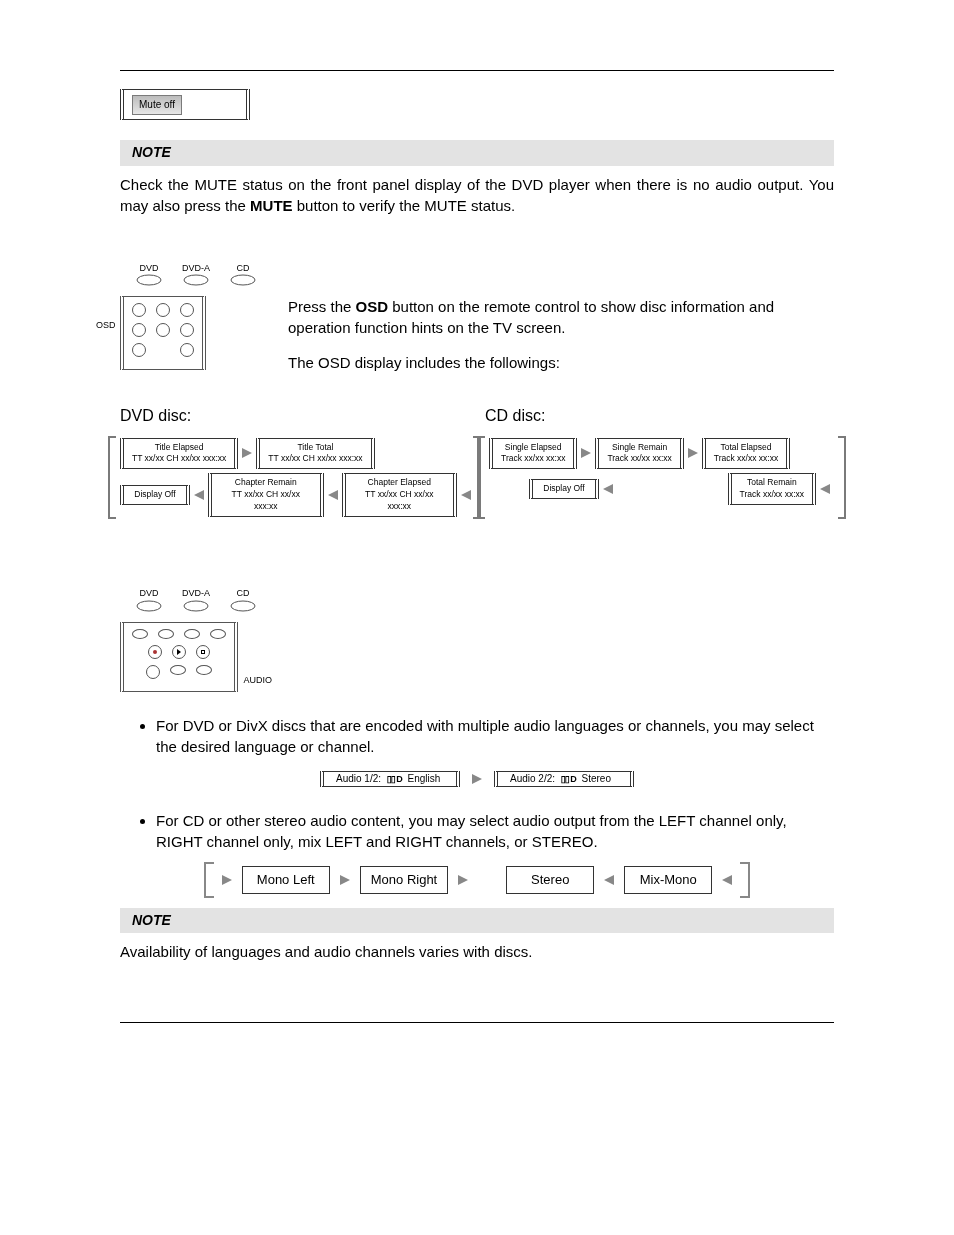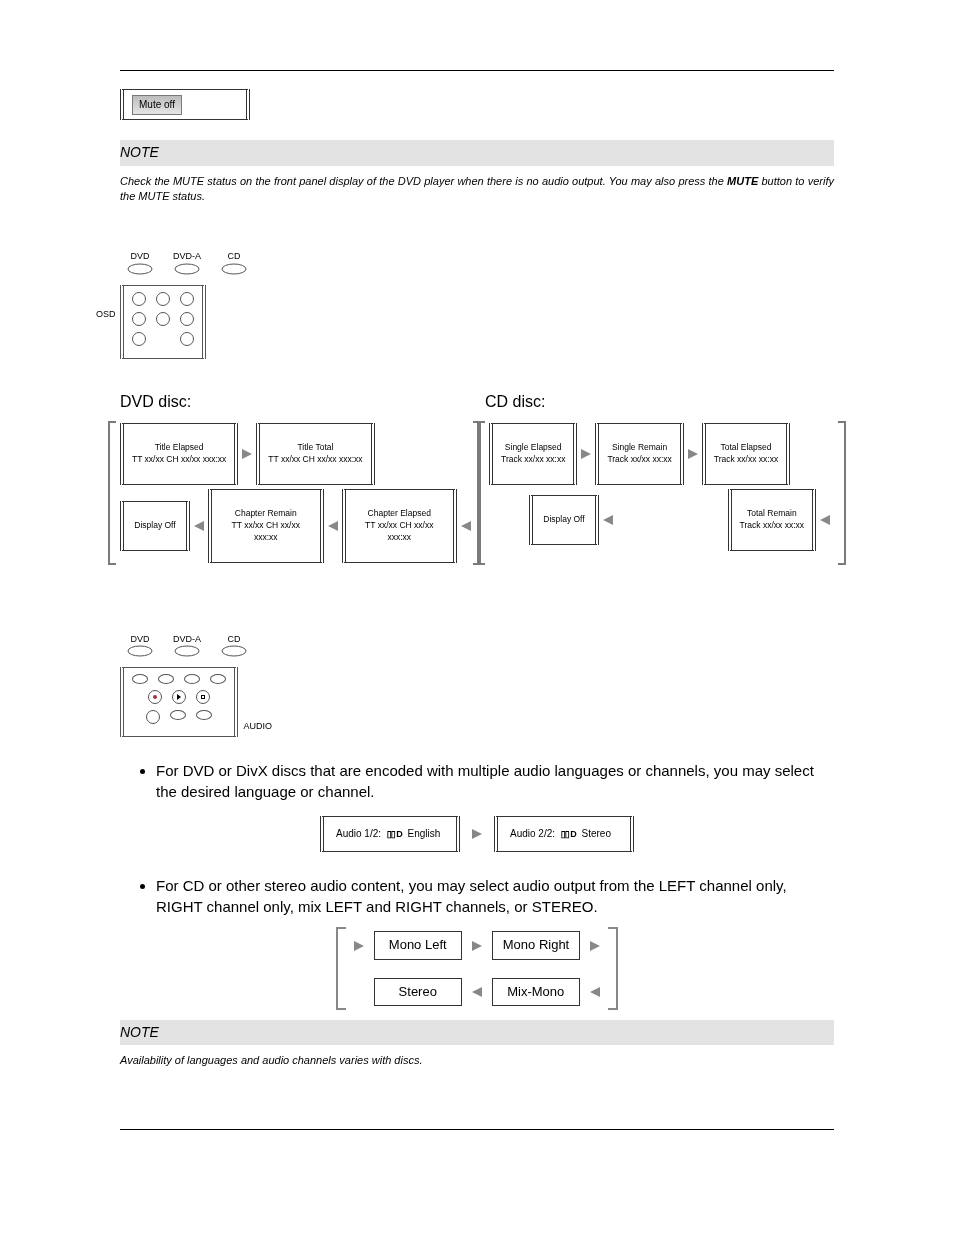--- a/index.html
+++ b/index.html
@@ -27,36 +27,36 @@
       background: linear-gradient(#bcbcbc,#e6e6e6);
       font-size: 10px;
       padding: 2px 6px;
       border: 1px solid #7a7a7a;
       display: inline-block;
       margin: 0 8px;
     }
 
     .note-bar {
       background: #e3e3e3;
-      font-weight: normal;
+      font-weight: bold;
       font-size: 14px;
       font-style: italic;
-      padding: 3px 0;
+      padding: 3px 12px;
       margin: 8px 0 8px 0;
     }
     .note-bar span { font-style: italic; }
 
-    p { margin: 0 0; font-size: 11px; font-style: italic; }
+    p { margin: 0 0; font-size: 15px; }
     .justify { text-align: justify; }
     .btn-word { font-weight: bold; }
 
     .section-gap { height: 40px; }
 
     
-    .disc-labels { display: flex; gap: 20px; margin: 6px 0 10px 7px; }
+    .disc-labels { display: flex; gap: 20px; margin: 6px 0 10px 16px; }
     .disc-label { position: relative; font-size: 9px; display: flex; flex-direction: column; align-items: center; }
     .disc-label svg { display: block; }
 
     
     .remote-osd-row { display: flex; align-items: flex-start; gap: 18px; margin-bottom: 14px; }
     .remote-box {
       border: 1px solid #555; border-left: 4px double #555; border-right: 4px double #555;
       padding: 6px 8px;
       position: relative;
       min-width: 86px;
@@ -74,51 +74,51 @@
     .two-col-head > div { font-size: 16px; margin-top: 18px; }
     .col-left { flex: 0 0 365px; }
     .col-right { flex: 1; }
 
     
     .flows { display: flex; gap: 14px; margin-bottom: 20px; }
     .flow-group { position: relative; }
     .flow-row { display: flex; align-items: center; margin: 4px 0; }
     .flow-cell {
       border: 1px solid #333; border-left: 4px double #333; border-right: 4px double #333;
-      padding: 18px 8px; font-size: 8.5px; min-width: 100px; text-align: center;
+      padding: 3px 8px; font-size: 8.5px; min-width: 100px; text-align: center;
     }
     .flow-cell .t { display:block; }
     .arrow-r, .arrow-l, .arrow-r-sh, .arrow-l-sh {
       width: 0; height: 0; margin: 0 4px;
     }
     .arrow-r { border-left: 10px solid #888; border-top: 5px solid transparent; border-bottom: 5px solid transparent; }
     .arrow-l { border-right: 10px solid #888; border-top: 5px solid transparent; border-bottom: 5px solid transparent; }
     .bracket-l, .bracket-r {
       position: absolute; width: 8px; border: 2px solid #7a7a7a;
       top: 2px; bottom: 2px;
     }
     .bracket-l { left: -12px; border-right: none; }
     .bracket-r { right: -12px; border-left: none; }
 
     .audio-para-row { display: flex; gap: 36px; align-items: flex-start; margin-bottom: 10px;}
     ul { margin: 23px 0 8px 36px; }
     li { margin: 6px 0; font-size: 15px; }
 
     .lang-demo { display: flex; justify-content: center; align-items: center; gap: 8px; margin: 14px 0 18px 0; }
-    .lang-box { border: 1px solid #333; border-left: 4px double #333; border-right: 4px double #333; padding: 10px 12px; font-size: 10px; min-width: 140px; }
+    .lang-box { border: 1px solid #333; border-left: 4px double #333; border-right: 4px double #333; padding: 0 12px; font-size: 10px; min-width: 140px; }
     .dolby { display:inline-block; font-weight:bold; font-size:9px; margin:0 3px; letter-spacing:-1px;}
 
     .mono-demo { display: flex; flex-direction: column; align-items: center; margin: 10px 0; }
     .mono-row { display: flex; align-items: center; gap: 6px; margin: 4px 0; }
     .mono-cell { border: 1px solid #333; padding: 4px 10px; font-size: 13px; min-width: 88px; text-align: center; }
     .mono-bracket-l, .mono-bracket-r { width: 10px; align-self: stretch; border: 2px solid #888; }
     .mono-bracket-l { border-right: none; }
     .mono-bracket-r { border-left: none; }
     .mono-wrap { display:flex; align-items:stretch; gap:4px; }
-    .mono-col { display:flex; flex-direction:column; gap:10px; }
+    .mono-col { display:flex; flex-direction:row; gap:10px; }
 
     .remote-left-col { display:flex; flex-direction:column; align-items:flex-start; gap:6px; min-width: 150px;}
   </style>
 </head>
 <body>
 
 <div class="hr-top"></div>
 
 <div class="mute-box-wrap">
   <div class="osd-box"><span class="osd-box-inner">Mute off</span></div>
@@ -165,20 +165,24 @@
           <span class="rbtn"></span>
           <span class="rbtn"></span>
           <span class="rbtn"></span>
         </div>
       <div class="btn-row">
           <span class="rbtn"></span>
           <span style="width:14px"></span>
           <span class="rbtn"></span>
         </div>
     </div>
+  </div>
+  <div style="flex:1">
+    <p><span>Press the </span><span class="btn-word">OSD</span><span> button on the remote control to show disc information and operation function hints on the TV screen.</span></p>
+    <p style="margin-top:14px">The OSD display includes the followings:</p>
   </div>
 </div>
 
 <div class="two-col-head">
   <div class="col-left">DVD disc:</div>
   <div class="col-right">CD disc:</div>
 </div>
 
 <div class="flows">
 

